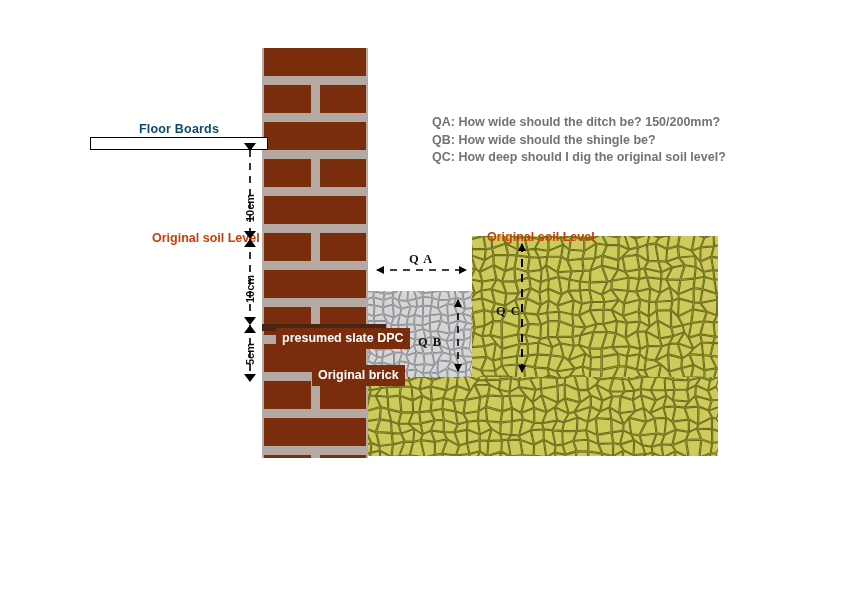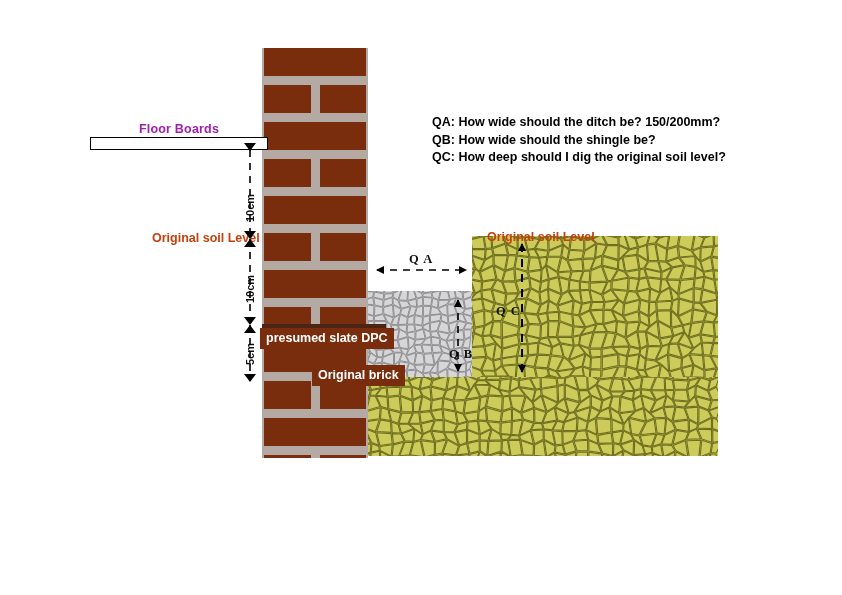--- a/index.html
+++ b/index.html
@@ -34,36 +34,36 @@
   }
   .cellsvg{display:block;width:100%;height:100%;}
 
   
   #floor-board{
     position:absolute;left:90px;top:137px;width:178px;height:13px;
     background:#ffffff;border:1.5px solid #000000;box-sizing:border-box;
   }
   #floor-board-label{
     position:absolute;left:90px;top:122px;width:178px;
-    text-align:center;font-size:12.5px;font-weight:bold;color:#a21caf;
+    text-align:center;font-size:12.5px;font-weight:bold;color:#0c4a6e;
     letter-spacing:.2px;
   }
 
   
   .lbl{font-size:12.5px;font-weight:bold;color:#c2410c;white-space:nowrap;}
   .lbl-white{
     font-size:12.5px;font-weight:bold;color:#ffffff;white-space:nowrap;
     background:#7a2d0c;padding:3px 6px 4px 6px;
   }
   .qlbl{font-size:12.5px;font-weight:bold;color:#111;white-space:nowrap;letter-spacing:1px;font-family:Liberation Serif, serif;}
 
   
   #questions{
     position:absolute;left:432px;top:114px;width:300px;
-    font-size:12.5px;font-weight:bold;color:#000000;line-height:17.5px;
+    font-size:12.5px;font-weight:bold;color:#737373;line-height:17.5px;
   }
   #questions div{white-space:nowrap;}
 
   
   .vtext{
     position:absolute;font-size:11px;font-weight:bold;color:#111;
     transform:rotate(-90deg);transform-origin:left top;white-space:nowrap;
   }
 
   
@@ -1106,30 +1106,30 @@
   <div id="questions">
     <div>QA: How wide should the ditch be? 150/200mm?</div>
     <div>QB: How wide should the shingle be?</div>
     <div>QC: How deep should I dig the original soil level?</div>
   </div>
 
   <div class="lbl abs" style="left:152px;top:231px;">Original soil Level</div>
 
   <div class="lbl abs" style="left:487px;top:230px;">Original soil Level</div>
 
-  <div class="lbl-white abs" style="left:260px;top:328px;">presumed slate DPC</div>
+  <div class="lbl-white abs" style="left:276px;top:328px;">presumed slate DPC</div>
 
   <div class="lbl-white abs" style="left:312px;top:365px;">Original brick</div>
 
   <div class="vtext" style="left:244px;top:222px;">10cm</div>
   <div class="vtext" style="left:244px;top:303px;">10cm</div>
   <div class="vtext" style="left:244px;top:365px;">5cm</div>
 
   <div class="qlbl abs" style="left:409px;top:252px;">Q A</div>
-  <div class="qlbl abs" style="left:449px;top:335px;margin-top:12px;">Q B</div>
+  <div class="qlbl abs" style="left:418px;top:335px;">Q B</div>
   <div class="qlbl abs" style="left:496px;top:304px;">Q C</div>
 
   <svg class="overlay">
     <defs>
       <marker id="tri-down" markerWidth="10" markerHeight="10" refX="5" refY="8" orient="0" markerUnits="userSpaceOnUse">
         <path d="M1,1 L9,1 L5,9 Z" fill="#000"></path>
       </marker>
       <marker id="tri-up" markerWidth="10" markerHeight="10" refX="5" refY="2" orient="0" markerUnits="userSpaceOnUse">
         <path d="M5,1 L9,9 L1,9 Z" fill="#000"></path>
       </marker>

